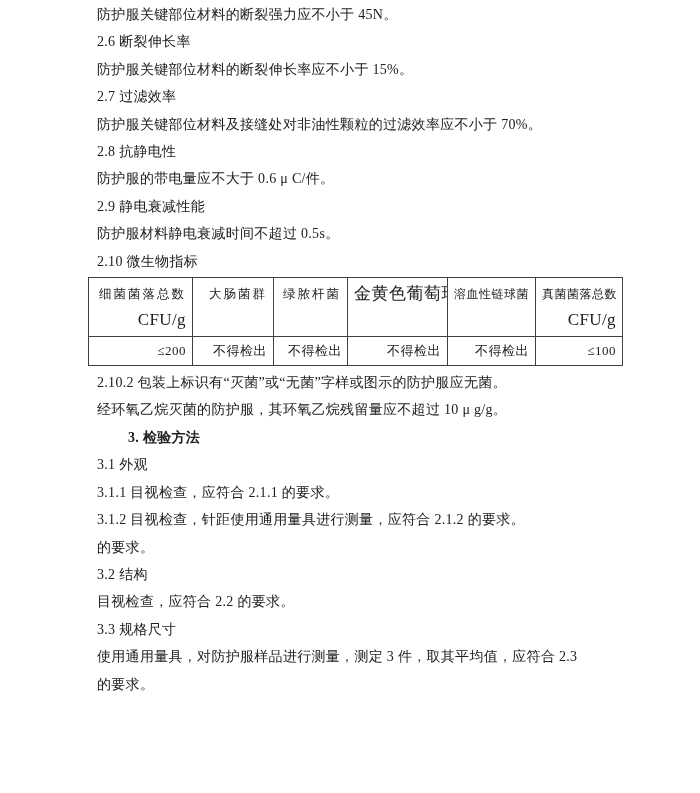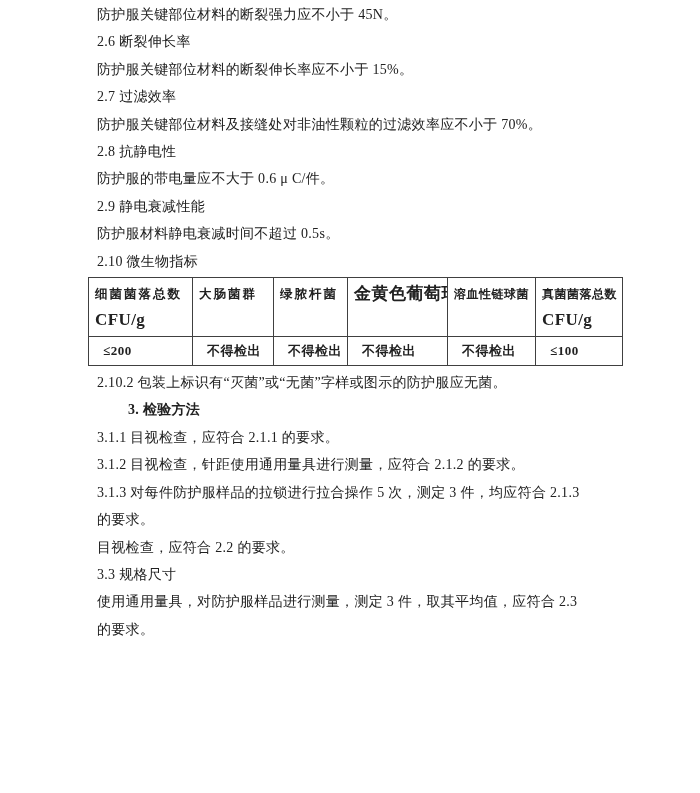--- a/index.html
+++ b/index.html
@@ -31,23 +31,23 @@
   .bold { font-weight: bold; margin-left: 31px; }
 
   table.tbl {
     border-collapse: collapse;
     table-layout: fixed;
     width: 534px;
     margin: 2px 0 3px -9px;
   }
   .tbl th, .tbl td {
     border: 1px solid #404040;
-    text-align: left;
+    text-align: right;
     vertical-align: top;
-    font-weight: bold;
+    font-weight: normal;
     overflow: hidden;
   }
   .tbl th {
     padding: 3px 6px 2px 6px;
     height: 50px;
     font-size: 12.5px;
     line-height: 26px;
     letter-spacing: 2px;
     white-space: nowrap;
   }
@@ -102,24 +102,26 @@
         <td>不得检出</td>
         <td>不得检出</td>
         <td>不得检出</td>
         <td>不得检出</td>
         <td>≤100</td>
       </tr>
     </tbody>
       </table>
 
     <p class="ln">2.10.2 包装上标识有“灭菌”或“无菌”字样或图示的防护服应无菌。</p>
+    <p class="ln">经环氧乙烷灭菌的防护服，其环氧乙烷残留量应不超过 10 μ g/g。</p>
     <p class="ln bold">3. 检验方法</p>
+    <p class="ln">3.1 外观</p>
     <p class="ln">3.1.1 目视检查，应符合 2.1.1 的要求。</p>
     <p class="ln">3.1.2 目视检查，针距使用通用量具进行测量，应符合 2.1.2 的要求。</p>
-    <p class="ln">3.1.3 对每件防护服样品的拉锁进行拉合操作 5 次，测定 3 件，均应符合 2.1.3</p>
     <p class="ln">的要求。</p>
+    <p class="ln">3.2 结构</p>
     <p class="ln">目视检查，应符合 2.2 的要求。</p>
     <p class="ln">3.3 规格尺寸</p>
     <p class="ln">使用通用量具，对防护服样品进行测量，测定 3 件，取其平均值，应符合 2.3</p>
     <p class="ln">的要求。</p>
 
   </div>
 </div>
 
 </body></html>

